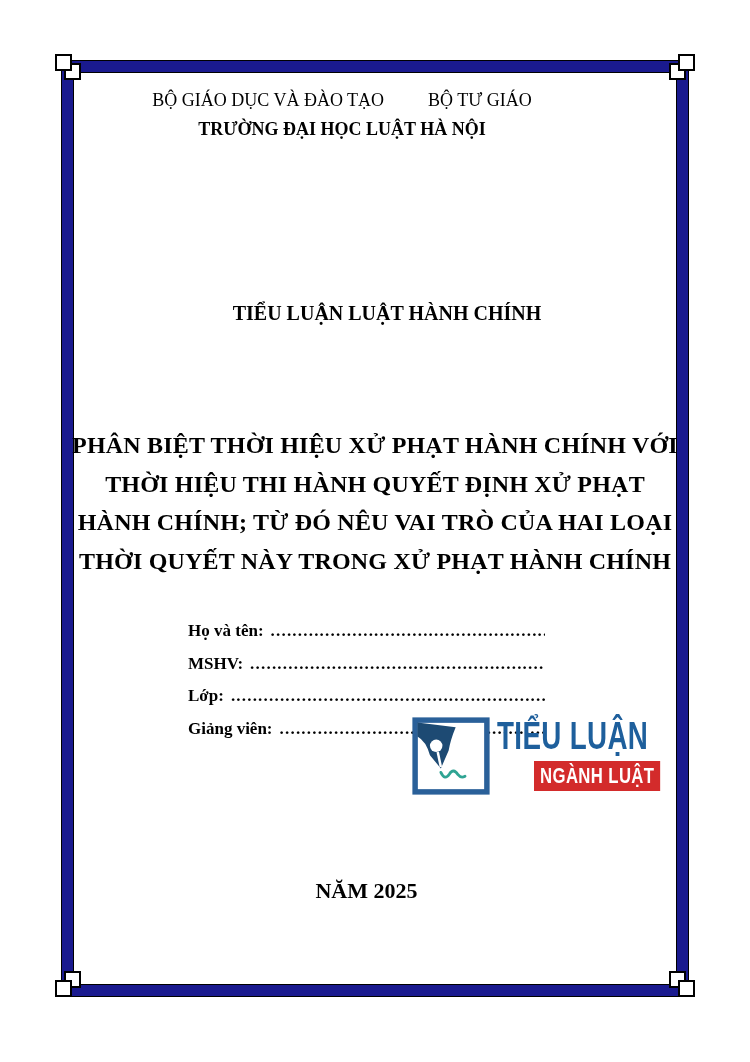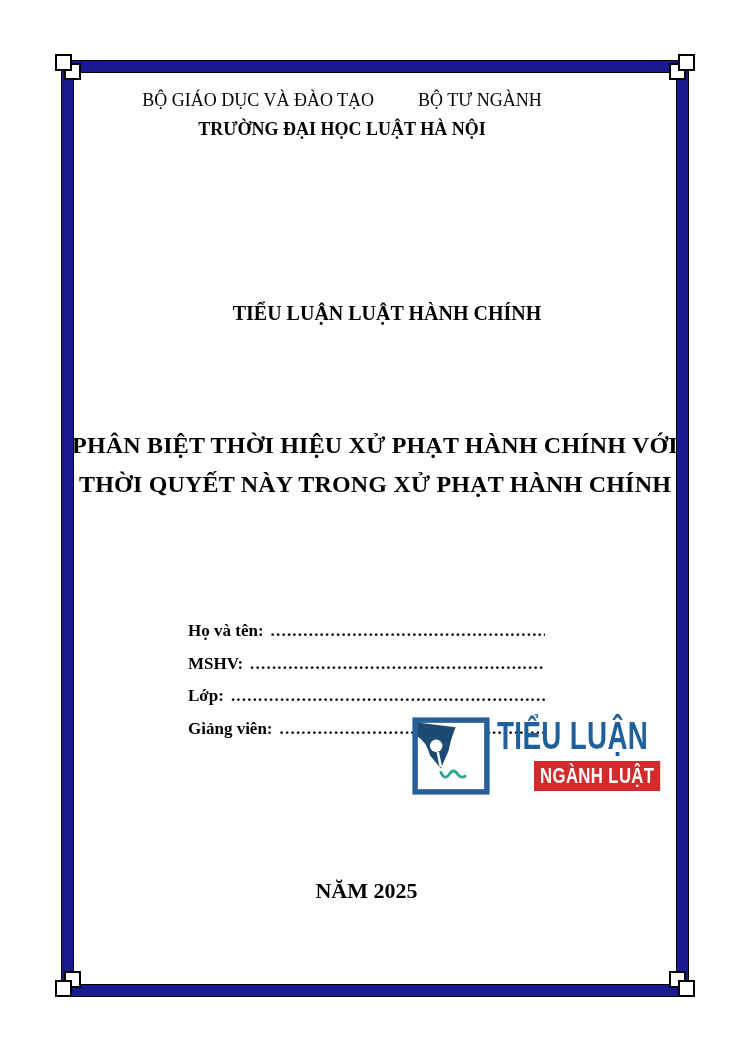--- a/index.html
+++ b/index.html
@@ -171,29 +171,31 @@
   <div class="corner-sq" style="left:55px;  top:54px;"></div>
   <div class="corner-sq" style="left:669px; top:63px;"></div>
   <div class="corner-sq" style="left:678px; top:54px;"></div>
   <div class="corner-sq" style="left:64px;  top:971px;"></div>
   <div class="corner-sq" style="left:55px;  top:980px;"></div>
   <div class="corner-sq" style="left:669px; top:971px;"></div>
   <div class="corner-sq" style="left:678px; top:980px;"></div>
 
   <div class="header">
     <div class="header-line1">
-      <span class="ministry-left">BỘ GIÁO DỤC VÀ ĐÀO TẠO</span><span>BỘ TƯ NGÀNH</span>
+      <span class="ministry-left">BỘ GIÁO DỤC VÀ ĐÀO TẠO</span><span>BỘ TƯ GIÁO</span>
     </div>
     <div class="header-line2">TRƯỜNG ĐẠI HỌC LUẬT HÀ NỘI</div>
   </div>
 
   <div class="doc-type">TIỂU LUẬN LUẬT HÀNH CHÍNH</div>
 
   <div class="main-title">
     <div>PHÂN BIỆT THỜI HIỆU XỬ PHẠT HÀNH CHÍNH VỚI</div>
+    <div>THỜI HIỆU THI HÀNH QUYẾT ĐỊNH XỬ PHẠT</div>
+    <div>HÀNH CHÍNH; TỪ ĐÓ NÊU VAI TRÒ CỦA HAI LOẠI</div>
     <div>THỜI QUYẾT NÀY TRONG XỬ PHẠT HÀNH CHÍNH</div>
   </div>
 
   <div class="form-block">
     <div class="form-row">
       <span class="field-label">Họ và tên:</span>
       <span class="dots">........................................................................................................................</span>
     </div>
     <div class="form-row">
       <span class="field-label">MSHV:</span>

